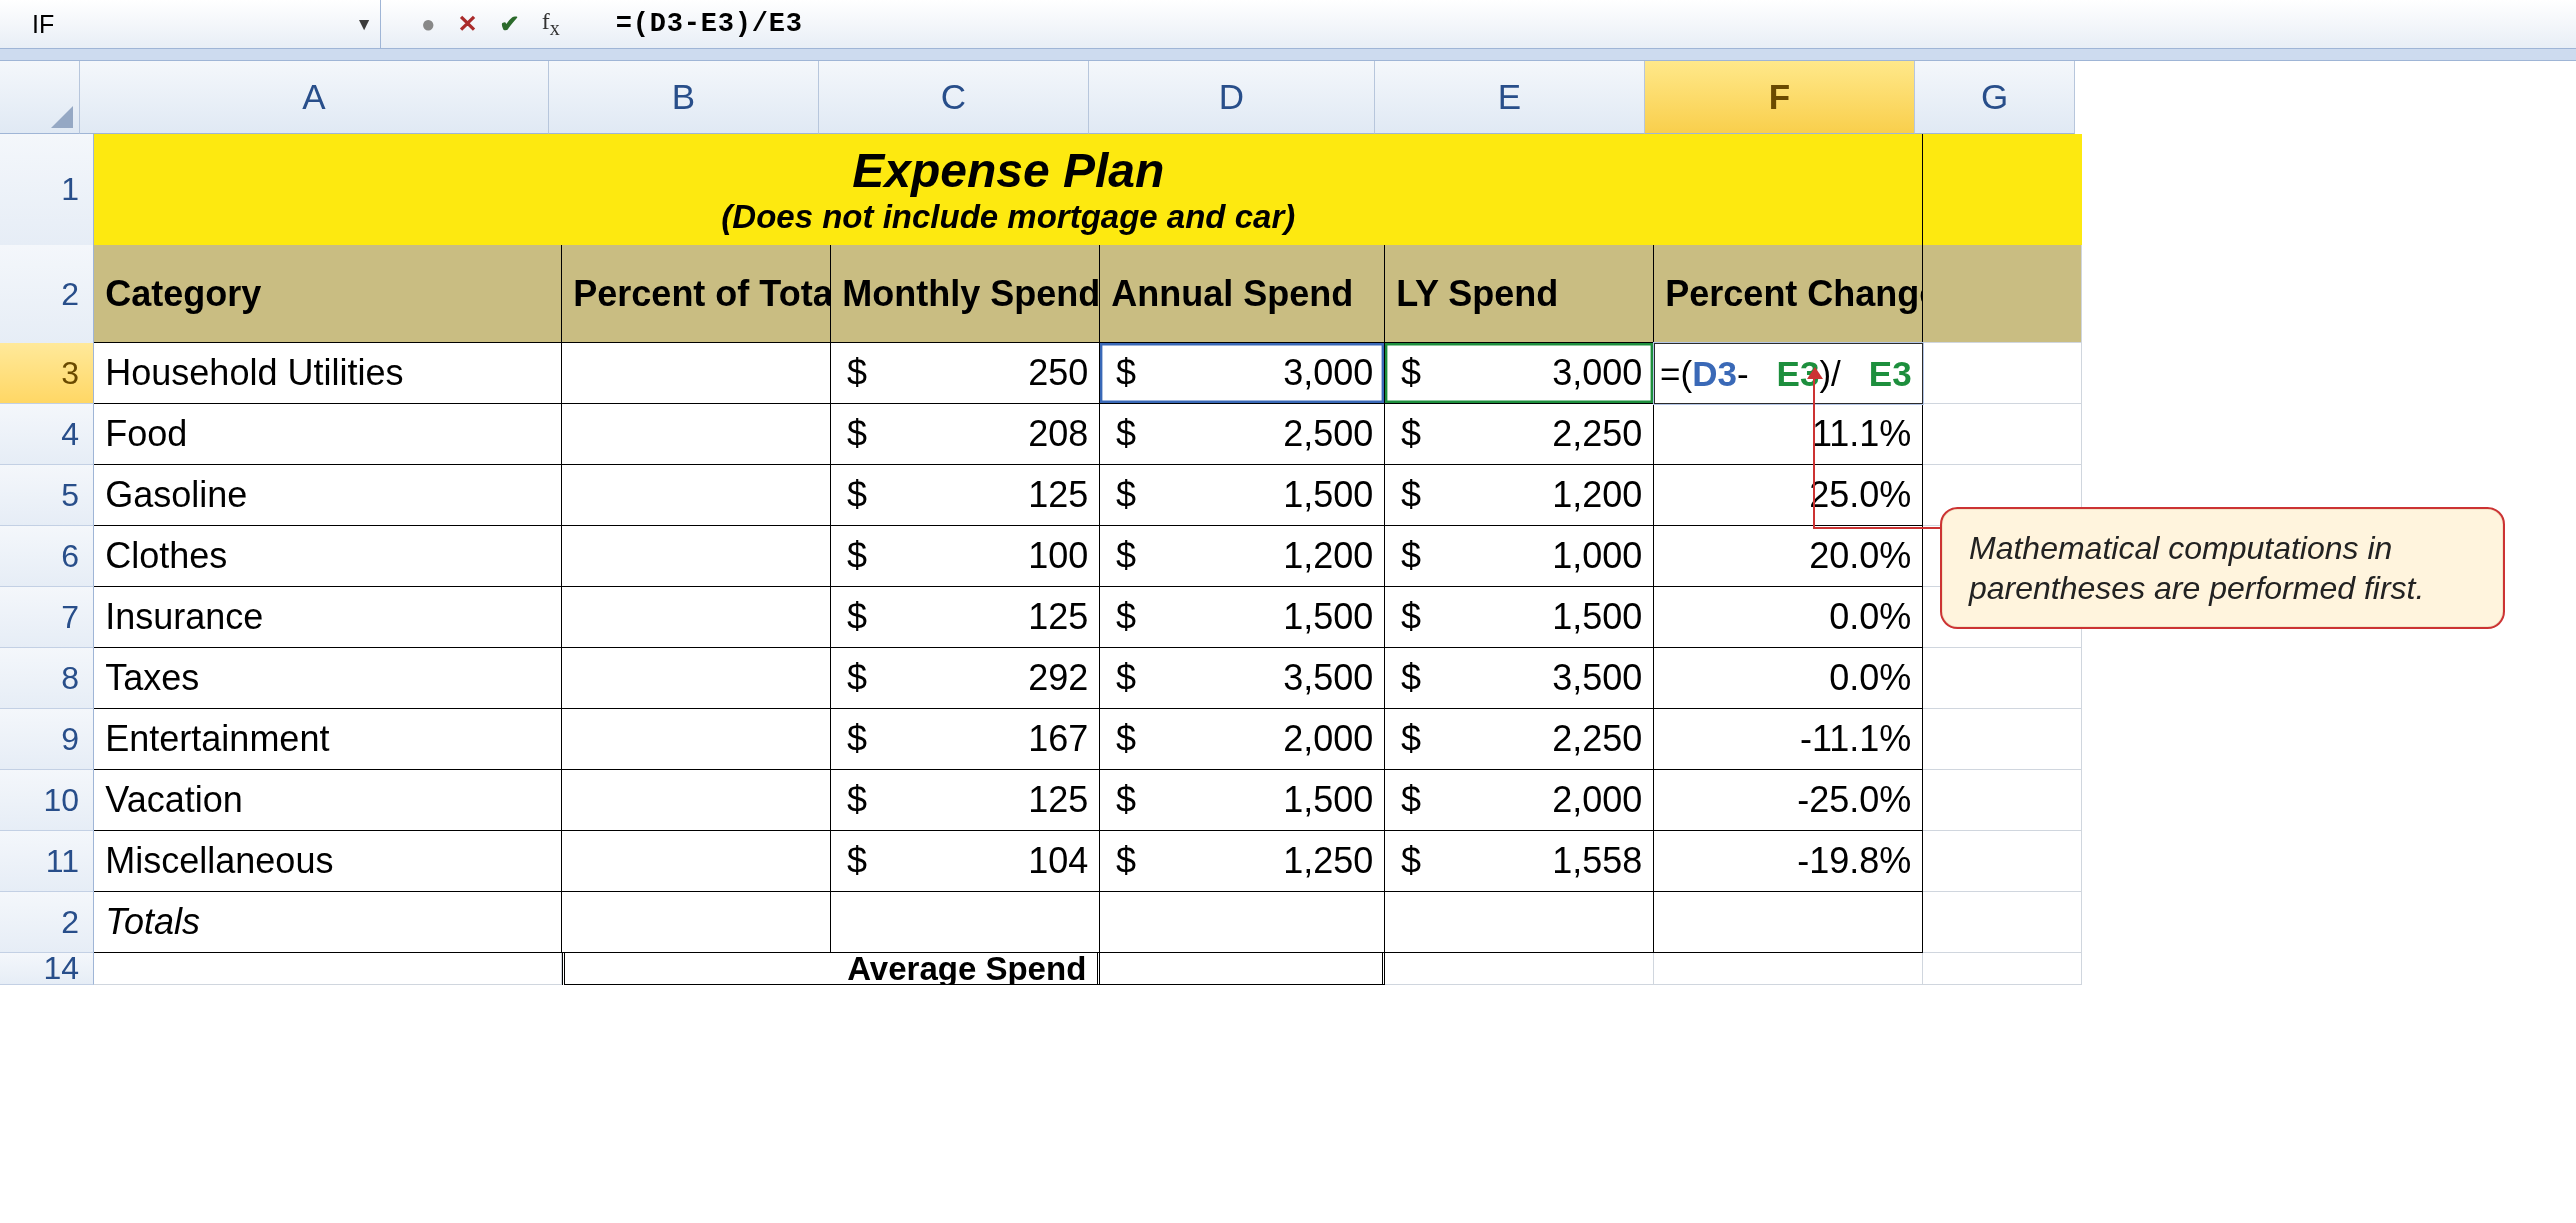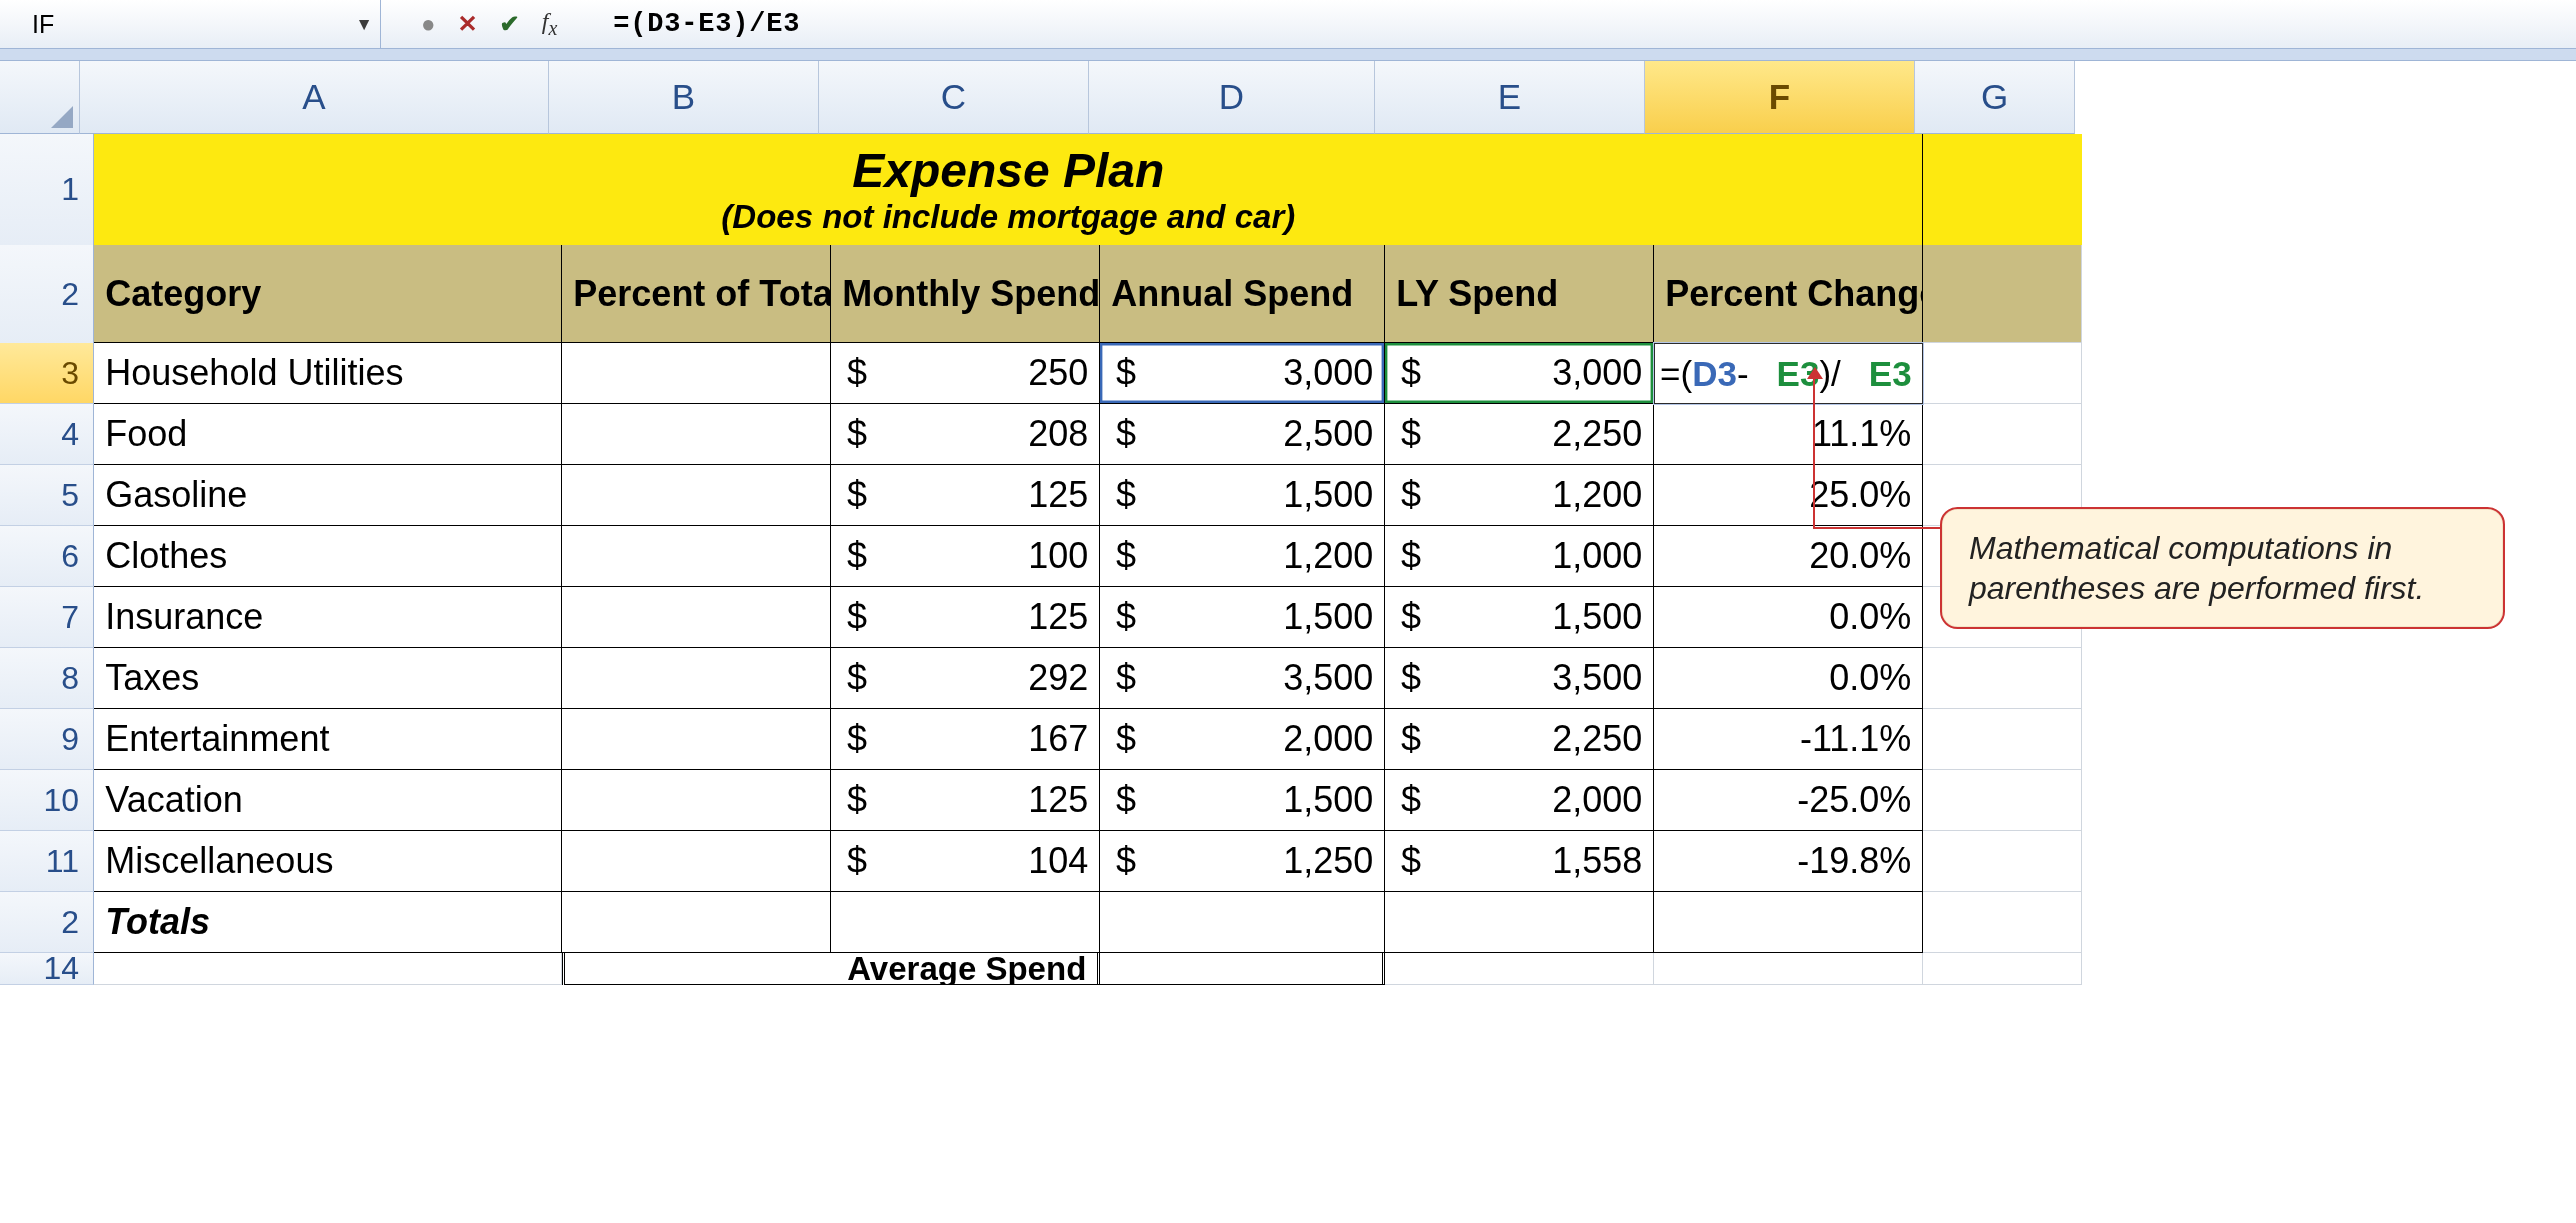--- a/index.html
+++ b/index.html
@@ -69,21 +69,21 @@
   .fx-buttons {
     display:flex;
     align-items:center;
     gap:22px;
     padding:0 16px;
     color:#555;
     font-size:24px;
   }
   .fx-cancel { color:#aa2b2b; font-weight:bold;}
   .fx-enter  { color:#2b6a2b; font-weight:bold;}
-  .fx-fx     { font-style:italic; color:#333; font-family: "Times New Roman", serif;}
+  .fx-fx     { color:#333; font-family: "Times New Roman", serif;}
   .formula-input {
     flex:1;
     display:flex;
     align-items:center;
     padding-left:16px;
     font-family: "Courier New", monospace;
     font-size:27px;
     font-weight:600;
     letter-spacing:0.8px;
   }
@@ -203,21 +203,21 @@
   .money {
     display:flex;
     justify-content:space-between;
     width:100%;
   }
   .money .sym{padding-left:4.8px;}
   .pct {
     width:100%;
     text-align:right;
   }
-  .totals .cell.colA {font-style:italic; font-weight:bold;}
+  .totals .cell.colA {font-style:italic; font-weight:normal;}
   
   
   .cell.editing {
     border:1.6px solid #2b2b2b;
     outline:1.6px solid #b5c7e7;
     font-family: "Arial";
     font-size:35px;
     padding:0 4.8px;
     background:#fff;
     position:relative;

